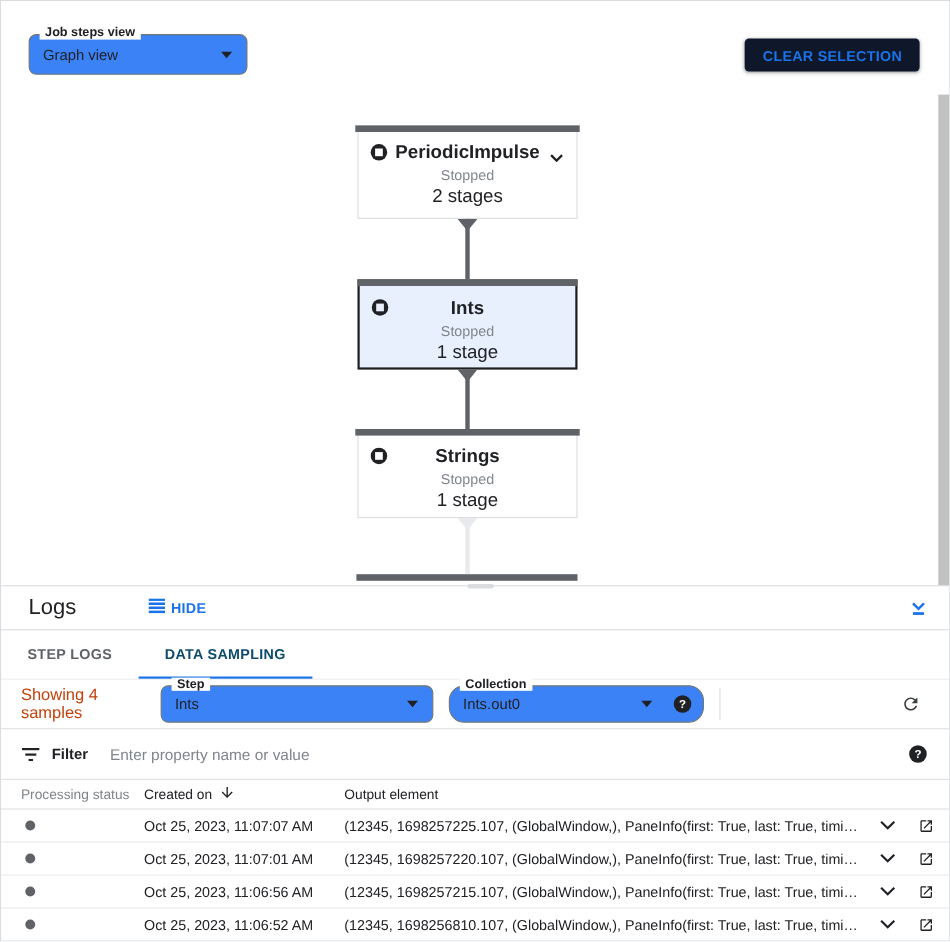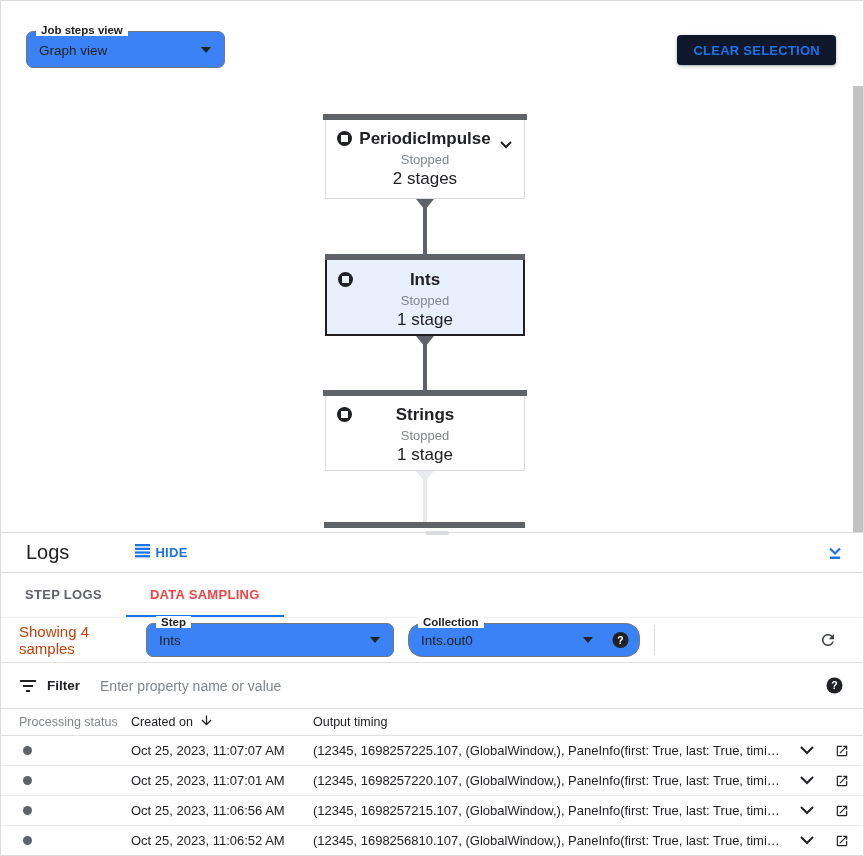--- a/index.html
+++ b/index.html
@@ -46,21 +46,21 @@
   
   .logs-header { height:40px; display:flex; align-items:center; border-bottom:1px solid #dadce0; }
   .logs-title { margin-left:25px; font-size:20px; color:#202124; }
   .hide-btn { margin-left:66px; display:flex; align-items:center; gap:5px; color:#1a73e8;
               font-size:13px; font-weight:600; letter-spacing:.3px; cursor:pointer; }
   .collapse-btn { margin-left:auto; margin-right:20px; cursor:pointer; display:flex; }
 
   .tabs { display:flex; height:45px; border-bottom:1px solid #eceef0; }
   .tab { padding:0 24px; display:flex; align-items:center; font-size:13px; font-weight:600; letter-spacing:.3px;
          color:#5f6368; cursor:pointer; border-bottom:2px solid transparent; }
-  .tab.active { color:#ef4444; border-bottom:2px solid #1a73e8; }
+  .tab.active { color:#0c4a6e; border-bottom:2px solid #1a73e8; }
 
   .controls { display:flex; align-items:center; height:45px; border-bottom:1px solid #e0e0e0; }
   .showing { margin-left:18px; width:110px; color:#c2410c; font-size:15px; }
   .step-select { margin-left:17px; width:248px; height:34px; }
   .collection-select { margin-left:14px; width:232px; height:34px;border-radius:14px; }
   .collection-select .m-arrow { right:46px; }
   .select-help { position:absolute; right:10px; top:50%; transform:translateY(-50%); display:flex; cursor:pointer; }
   .vdivider { margin-left:14px; width:1px; height:30px; background:#dadce0; }
   .refresh-btn { margin-left:auto; margin-right:26px; display:flex; cursor:pointer; }
 
@@ -238,21 +238,21 @@
   <div class="thead grid">
     <span class="th-status">Processing status</span>
     <span class="th-created">
       <span>Created on</span>
       <span>
         <svg width="15" height="15" viewBox="0 0 24 24" fill="#202124">
             <path d="M20 12l-1.41-1.41L13 16.17V4h-2v12.17l-5.58-5.59L4 12l8 8 8-8z"></path>
           </svg>
       </span>
     </span>
-    <span class="th-output">Output timing</span>
+    <span class="th-output">Output element</span>
     <span></span>
       <span></span>
   </div>
 
   <div class="trow grid">
     <span><span class="dot" style="display:inline-block"></span></span>
     <span>Oct 25, 2023, 11:07:07 AM</span>
     <span class="cell-output">(12345, 1698257225.107, (GlobalWindow,), PaneInfo(first: True, last: True, timing…</span>
     <span class="row-icon">
         <svg width="14" height="9" viewBox="0 0 14 9">

